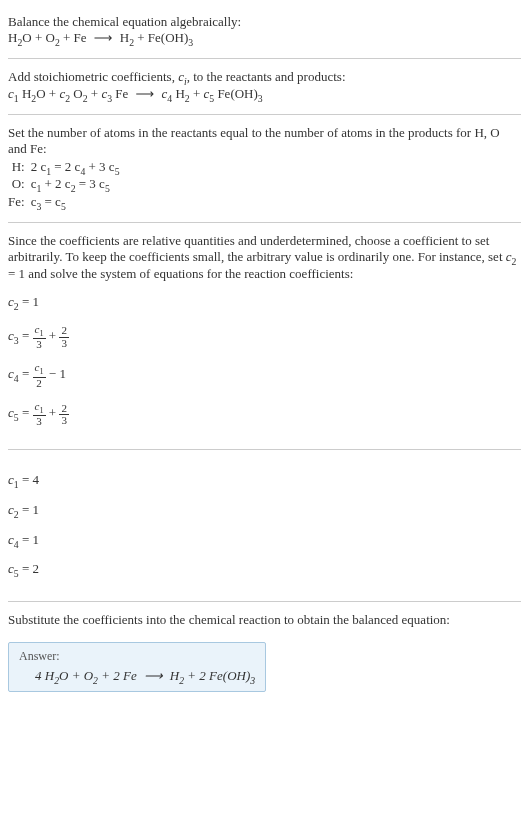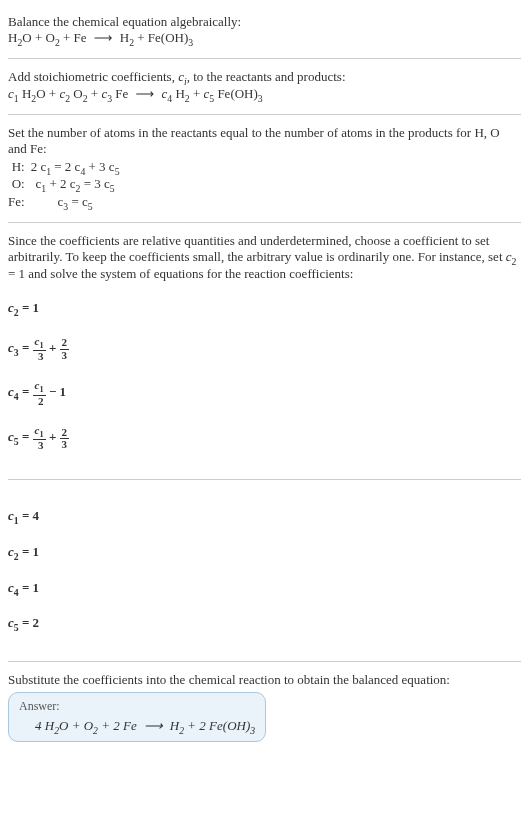--- a/index.html
+++ b/index.html
@@ -40,58 +40,56 @@
   }
   .cell-label {
     display: table-cell;
     text-align: right;
     padding-right: 6px;
     vertical-align: top;
   }
   .cell-eq {
     display: table-cell;
     vertical-align: top;
-    text-align: center;
   }
   .frac {
     display: inline-block;
     vertical-align: middle;
-    text-align: right;
+    text-align: center;
     font-size: 0.85em;
     line-height: 1;
   }
   .frac .num {
     display: block;
     border-bottom: 1px solid #333;
     padding: 0 2px;
   }
   .frac .den {
     display: block;
     padding: 0 2px;
   }
   .answer-box {
     border: 1px solid #a8c8e0;
     background: #eaf3fa;
     padding: 6px 10px;
-    border-radius: 10px;
-    margin-top: 4px;
+    border-radius: 2px;
+    margin-top: 14px;
     display: inline-block;
   }
   .answer-label {
     font-size: 12px;
     color: #555;
     margin-bottom: 4px;
   }
   .answer-eq {
     padding-left: 16px;
     font-style: italic;
   }
   .coef-line {
-    margin: 18px 0;
-    font-weight: bold;
+    margin: 12px 0;
   }
 </style>
 </head>
 <body>
 
 <div class="section">
   <div>Balance the chemical equation algebraically:</div>
   <div class="eq">
     <span>H</span><span class="sub">2</span><span>O</span>
     <span> + </span>

